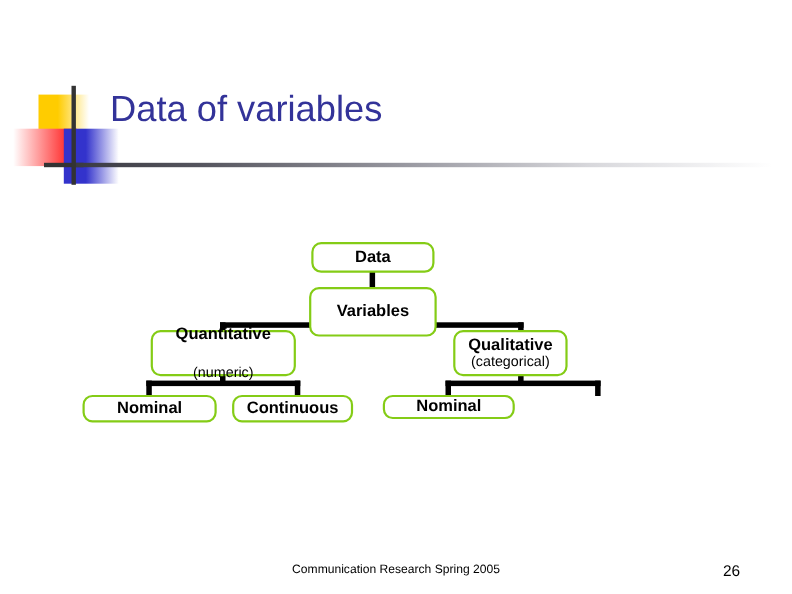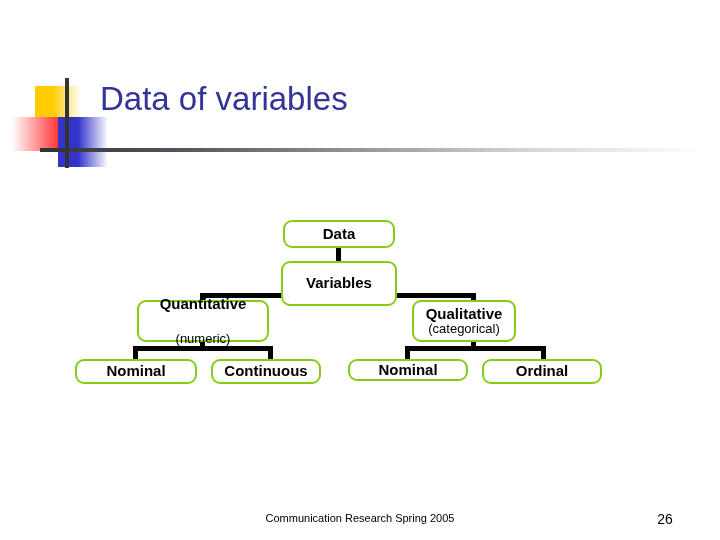--- a/index.html
+++ b/index.html
@@ -198,20 +198,17 @@
   </div>
 
   <div class="node" id="node-continuous">
     <span class="n-main">Continuous</span>
   </div>
 
   <div class="node" id="node-nominal">
     <span class="n-main">Nominal</span>
   </div>
 
-  <div class="node" id="node-ordinal">
-    <span class="n-main">Ordinal</span>
-  </div>
 
 </div>
 
 <div id="footer-text">Communication Research Spring 2005</div>
 <div id="footer-page">26</div>
 
 </body></html>

